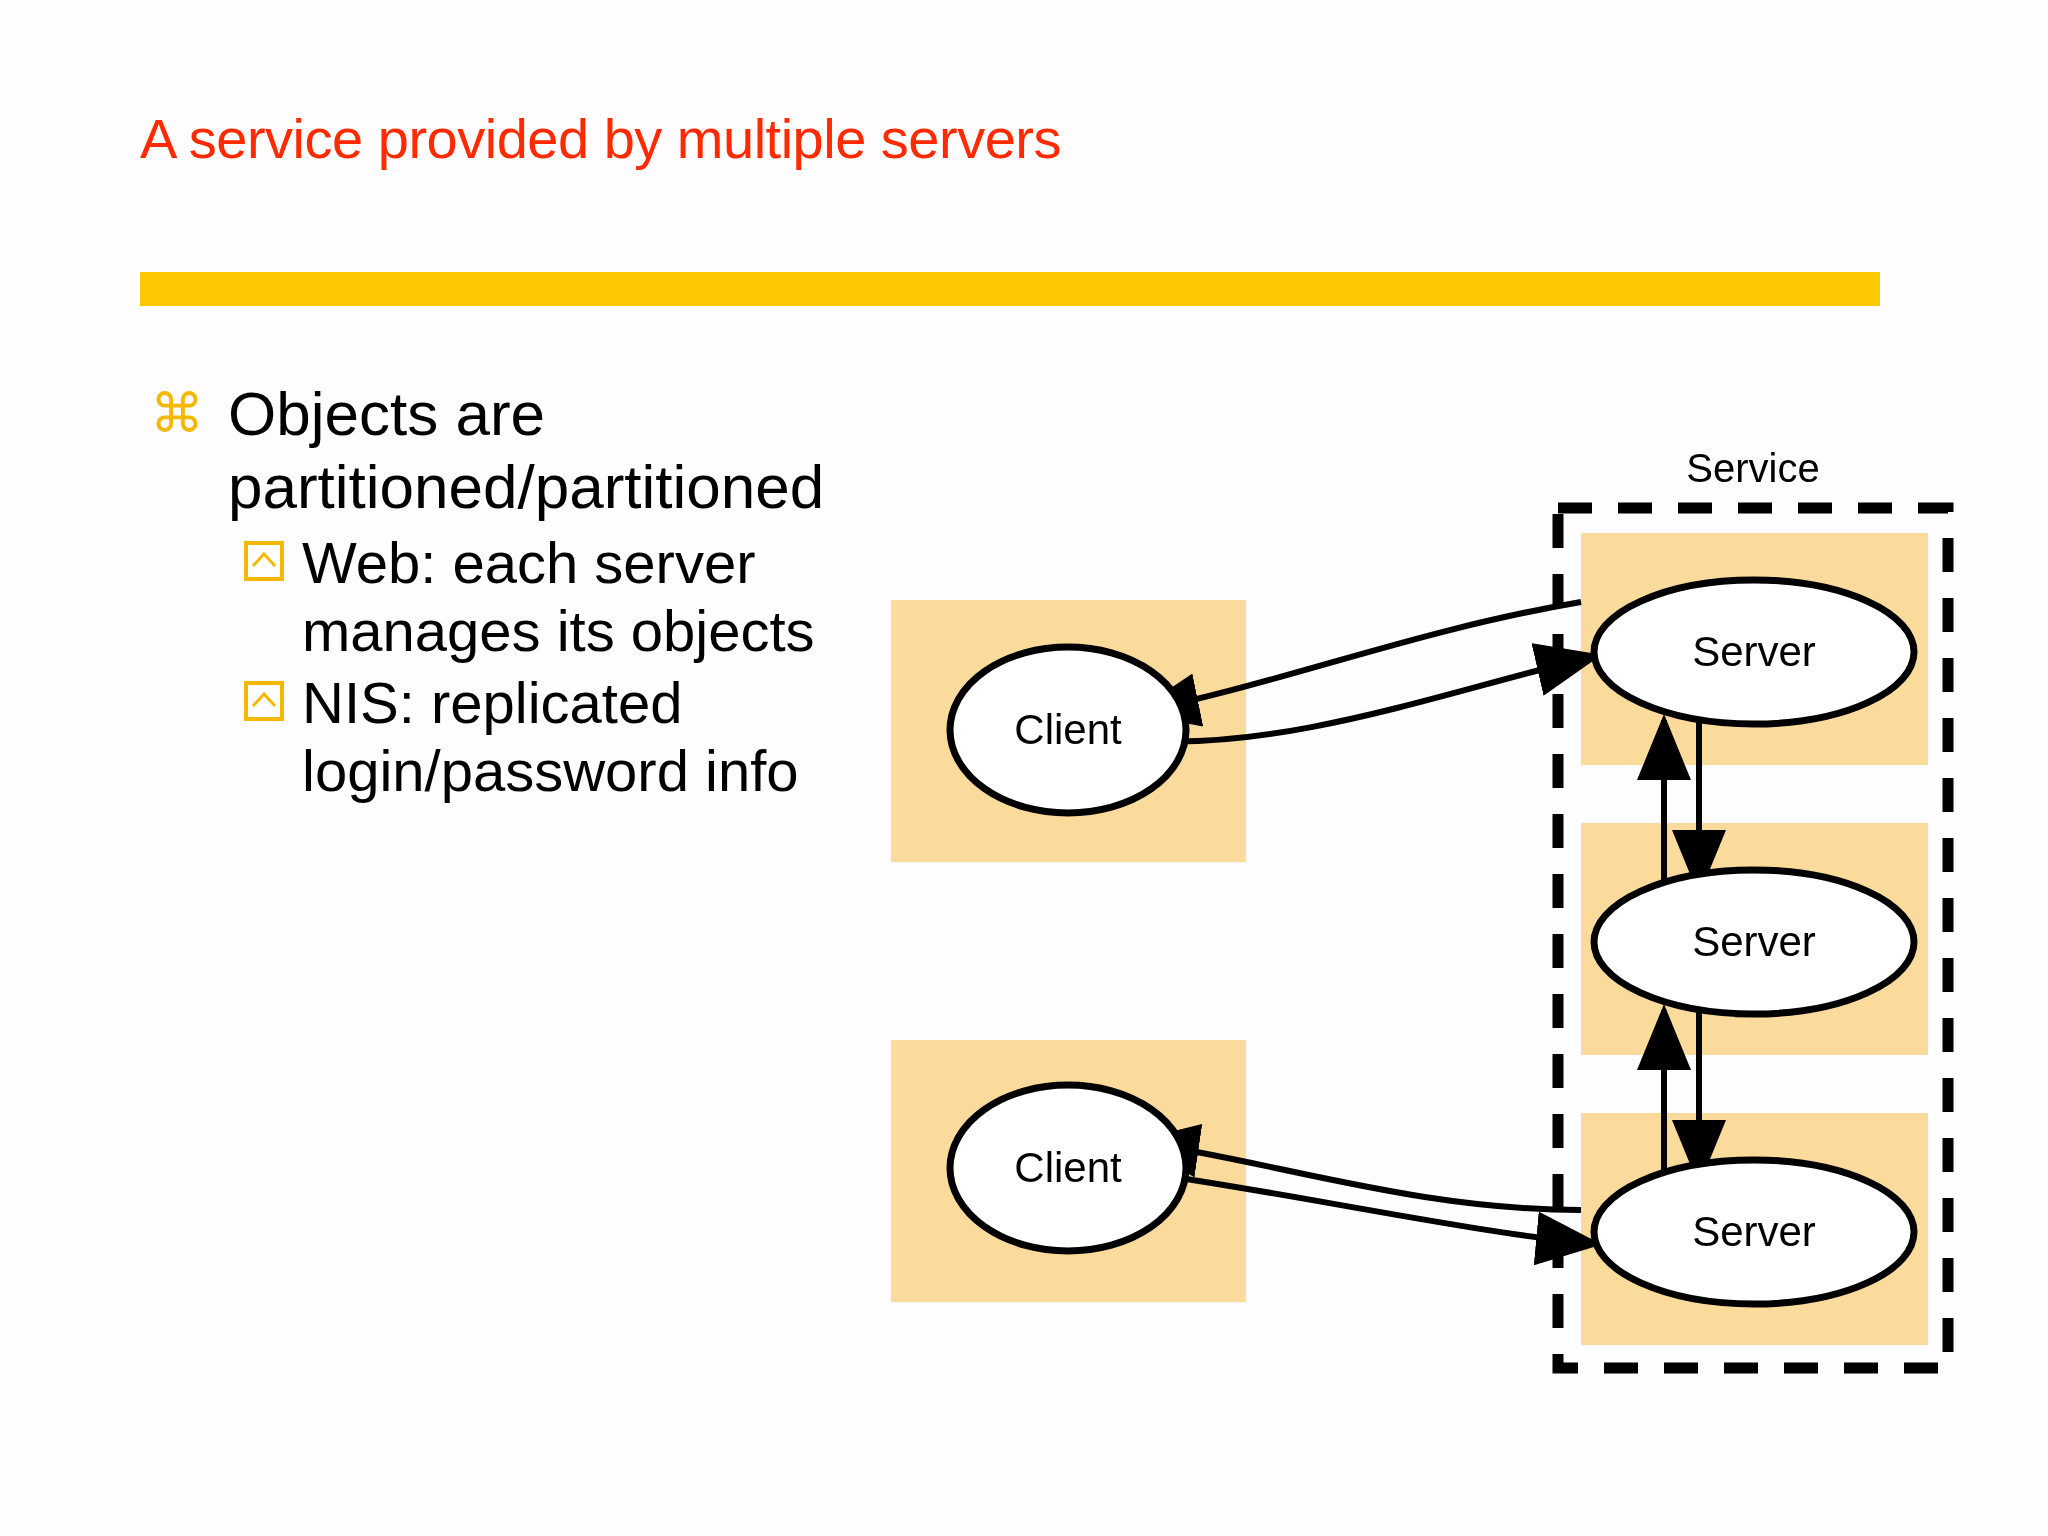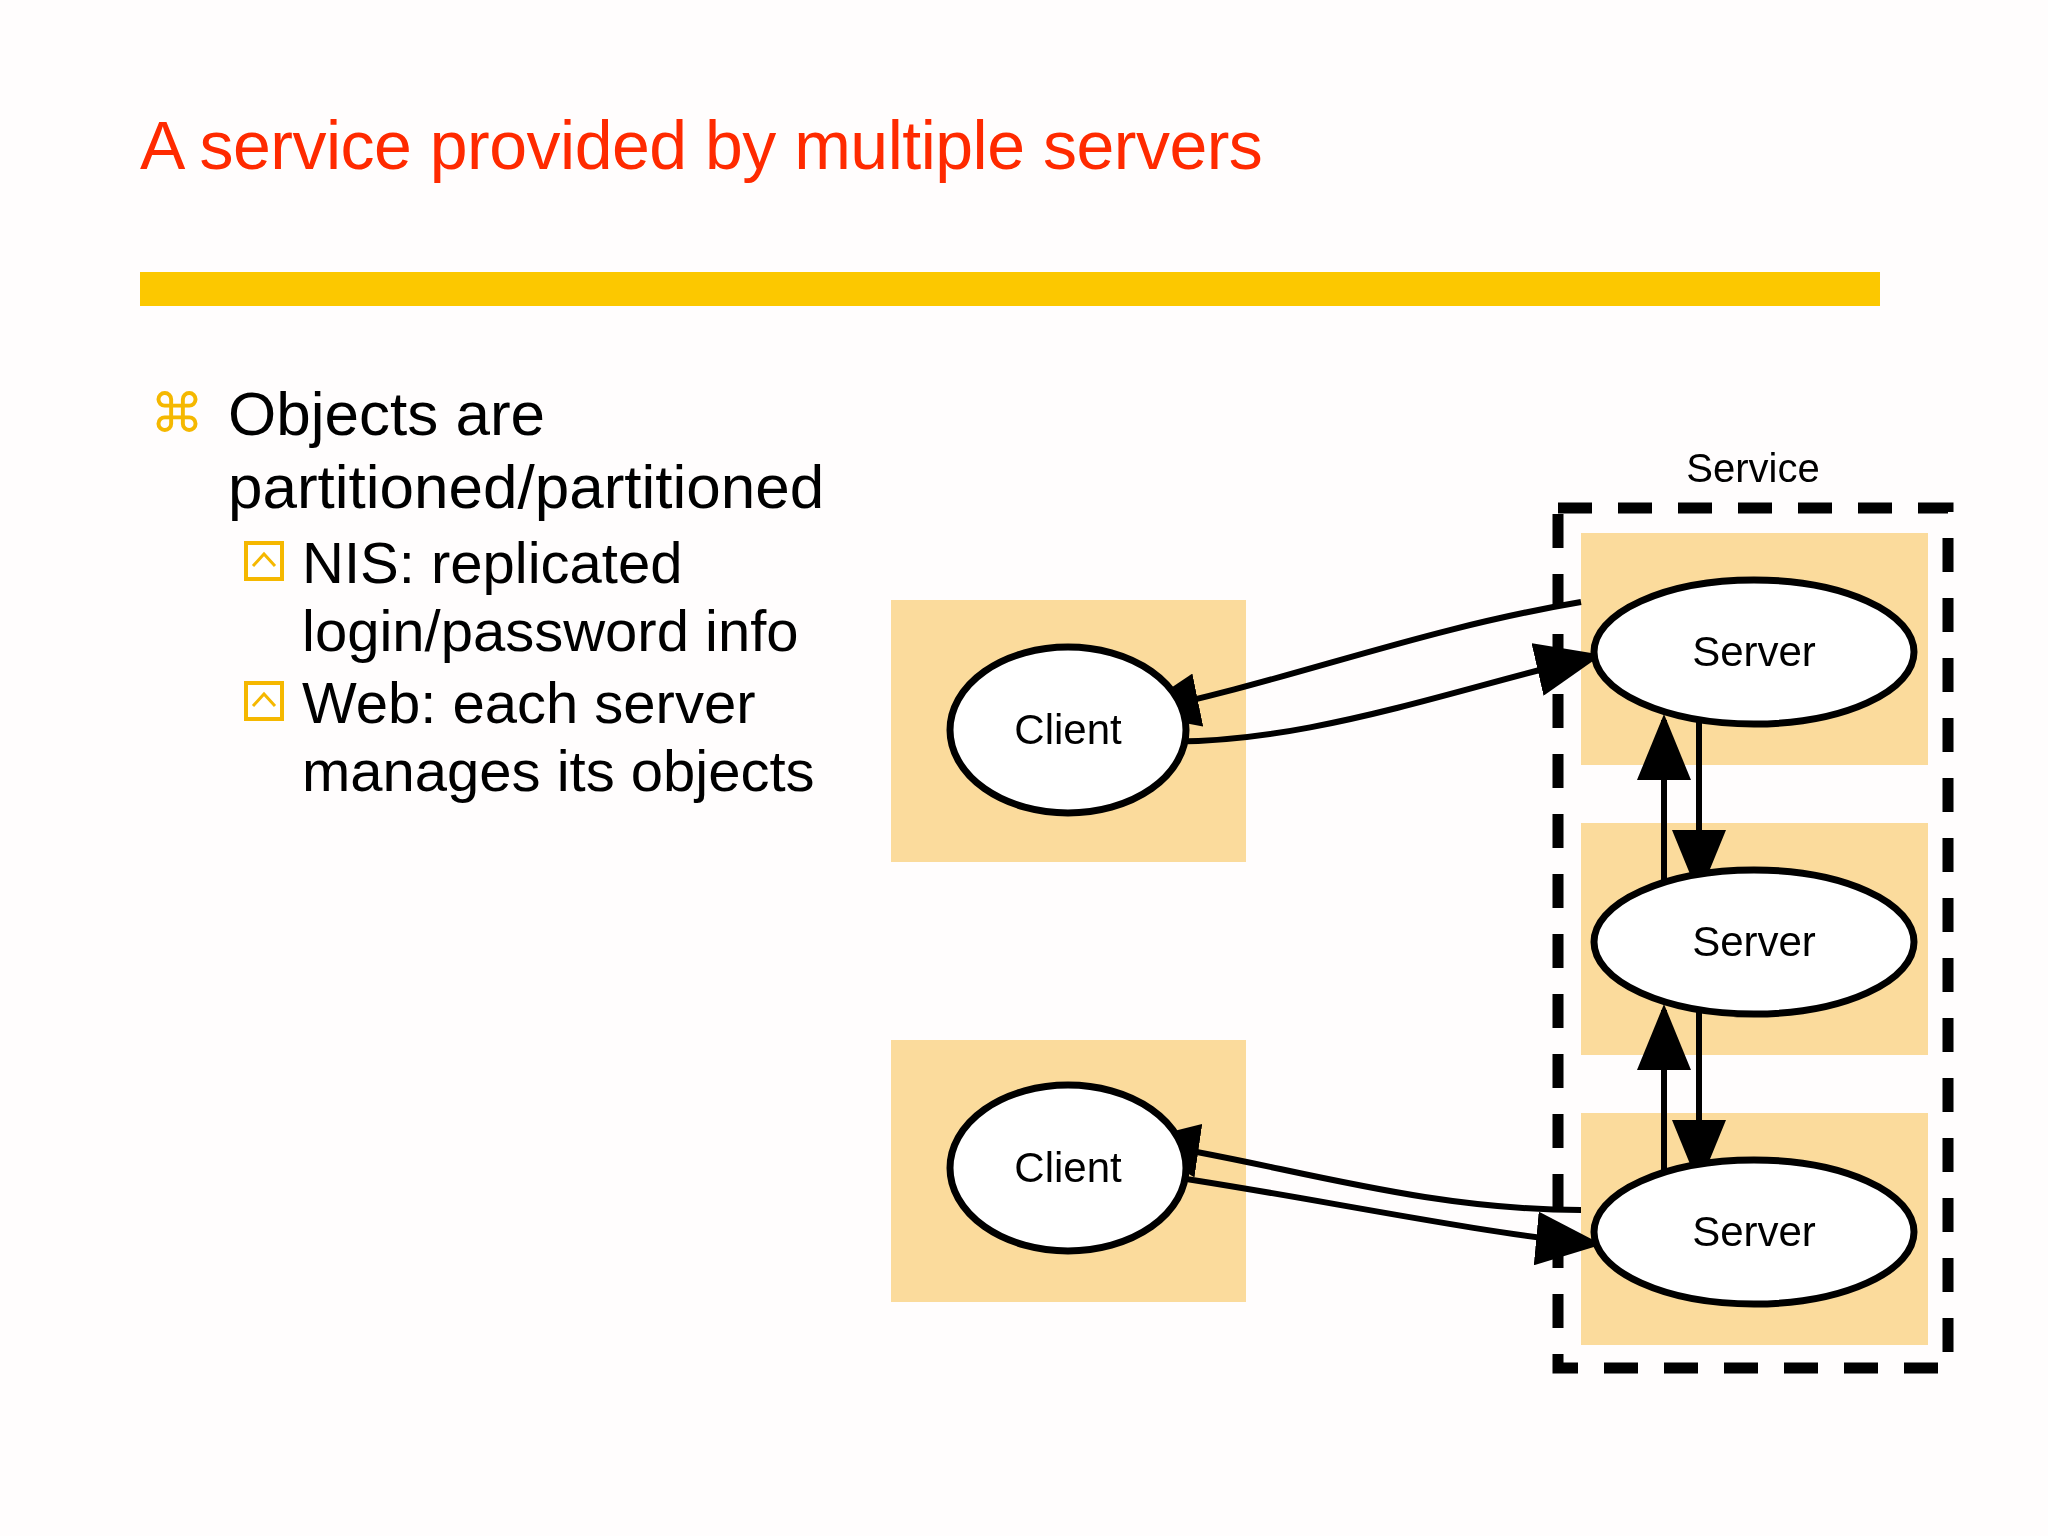--- a/index.html
+++ b/index.html
@@ -14,21 +14,21 @@
     overflow: hidden;
     font-family: "Liberation Sans", sans-serif;
     background: #fffdfd;
   }
 
   
   #slide-title {
     position: absolute;
     left: 140px;
     top: 110px;
-    font-size: 68px;
+    font-size: 56px;
     font-weight: normal;
     color: #FF2A00;
     letter-spacing: -0.5px;
     white-space: nowrap;
     line-height: 1.05;
   }
 
   
   #title-rule {
     position: absolute;
@@ -112,30 +112,30 @@
     <span class="marker">⌘</span>
     <span>Objects are partitioned/partitioned</span>
   </div>
 
   <div class="bullet-l2">
     <span class="marker-box">
       <svg width="32" height="32" viewBox="0 0 32 32" aria-hidden="true">
         <polyline points="5,21 16,9 27,21" fill="none" stroke="#F5B800" stroke-width="3"></polyline>
       </svg>
     </span>
-    <span>NIS: replicated login/password info</span>
+    <span>Web: each server manages its objects</span>
   </div>
 
   <div class="bullet-l2">
     <span class="marker-box">
       <svg width="32" height="32" viewBox="0 0 32 32" aria-hidden="true">
         <polyline points="5,21 16,9 27,21" fill="none" stroke="#F5B800" stroke-width="3"></polyline>
       </svg>
     </span>
-    <span>Web: each server manages its objects</span>
+    <span>NIS: replicated login/password info</span>
   </div>
 
 
 </div>
 
 <div id="diagram">
 <svg width="1140" height="960" viewBox="0 0 1140 960" xmlns="http://www.w3.org/2000/svg">
   <defs>
     <marker id="arrowhead" markerWidth="11" markerHeight="9" refX="10" refY="4.5" orient="auto" markerUnits="strokeWidth">
       <path d="M0,0 L11,4.5 L0,9 z" fill="#000000"></path>

